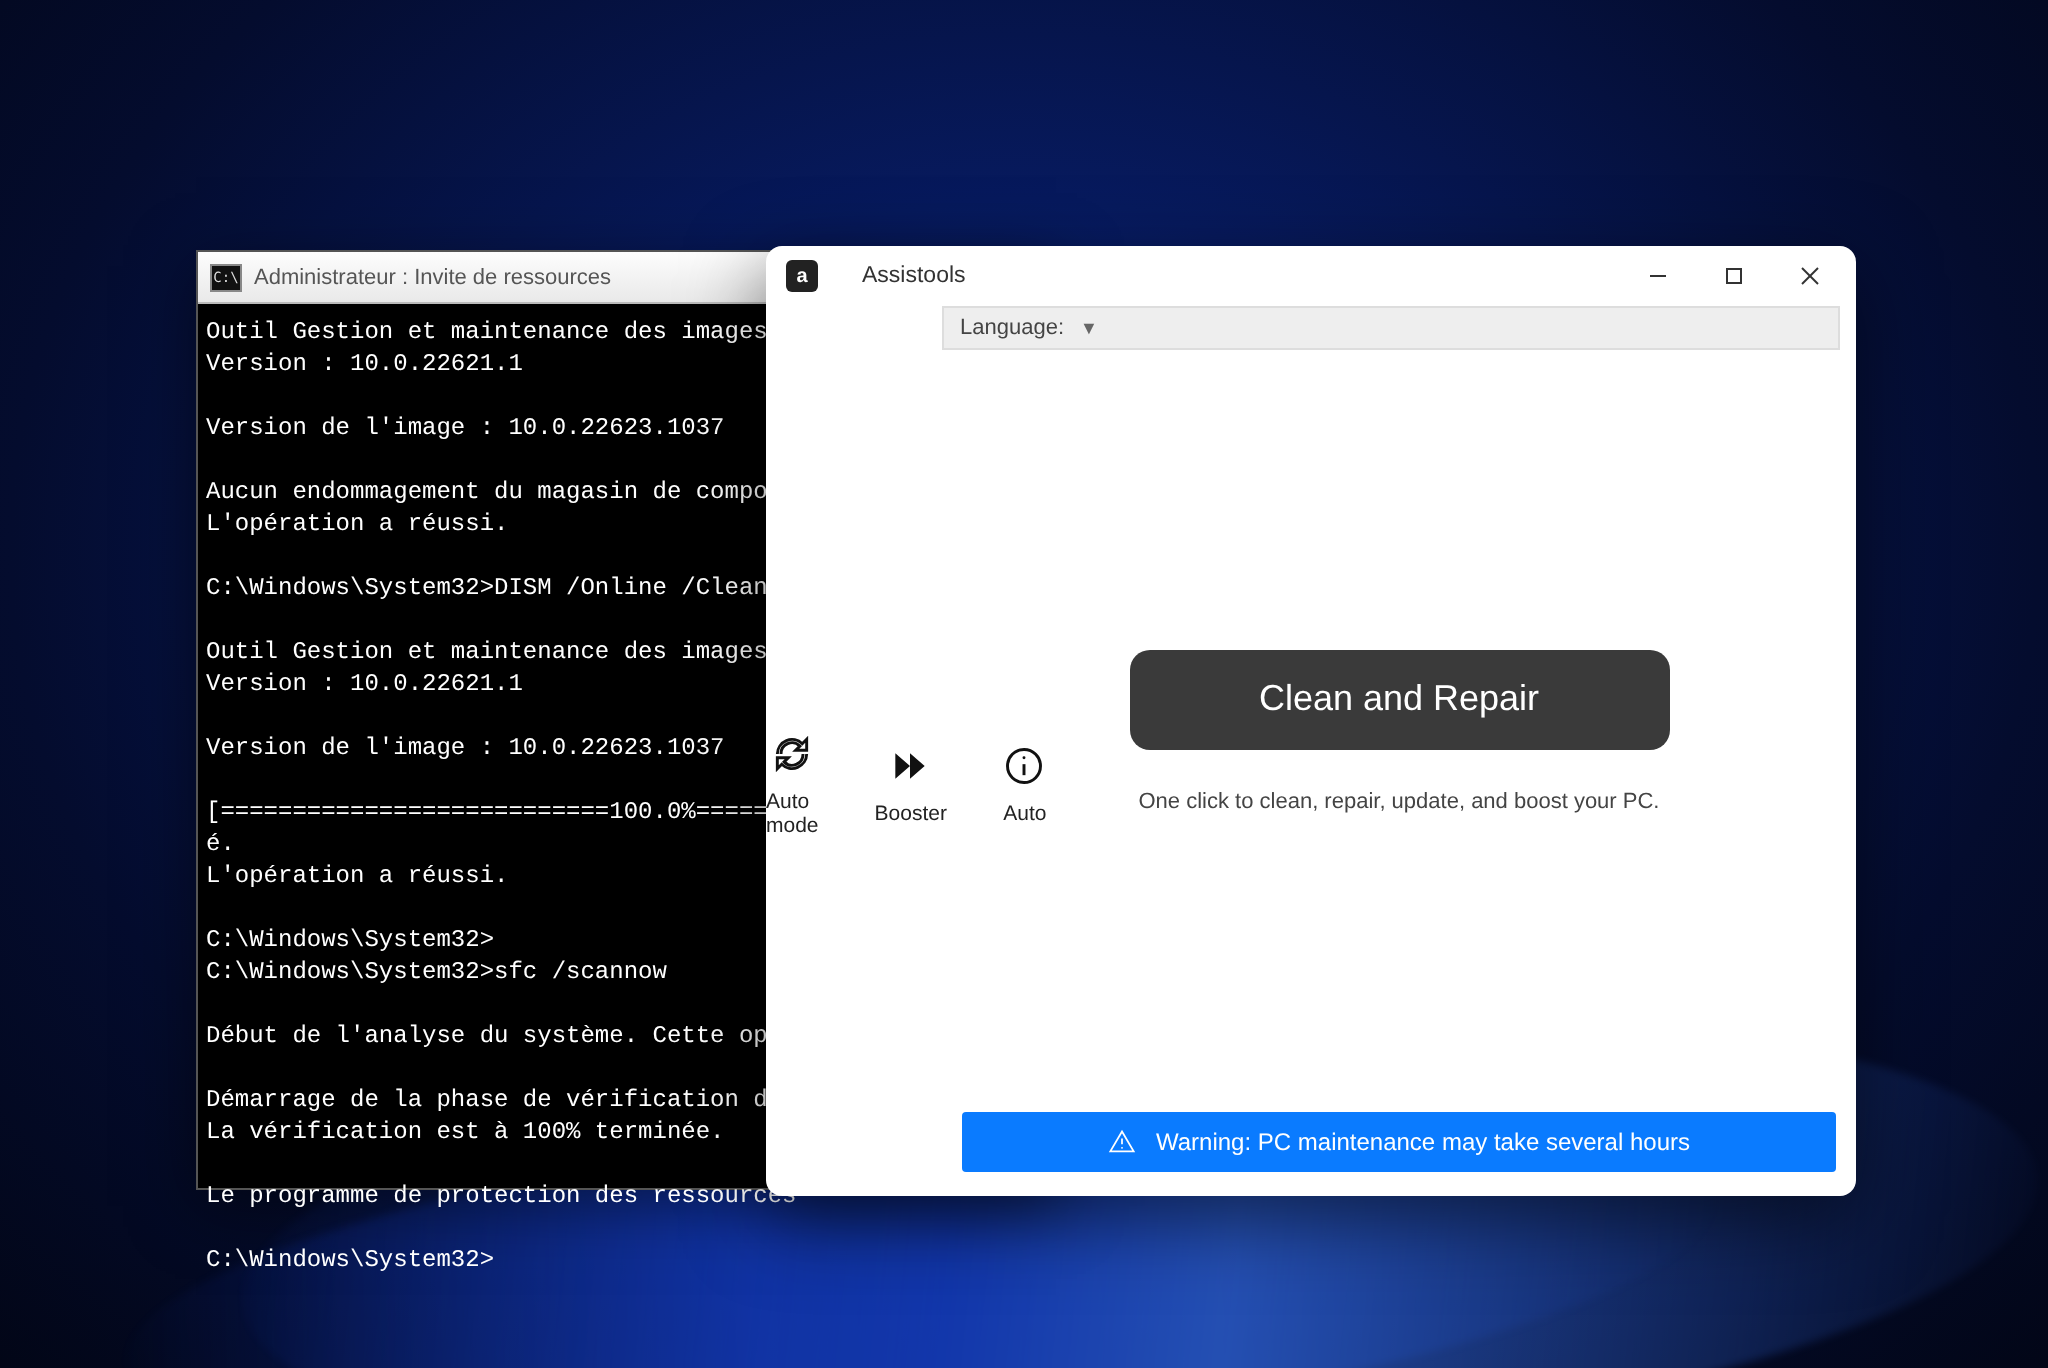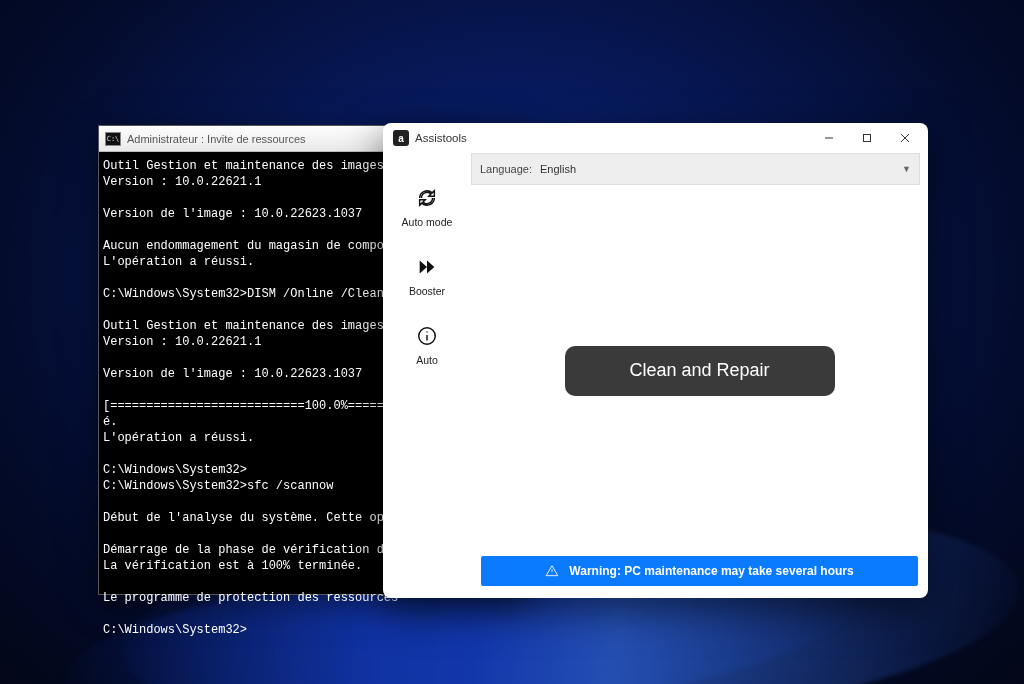--- a/index.html
+++ b/index.html
@@ -37,59 +37,59 @@
     background:#fff; border-radius:8px; box-shadow:0 12px 40px rgba(0,0,0,0.55);
     display:flex; flex-direction:column; overflow:hidden;
   }
   .app-titlebar {
     height:30px; display:flex; align-items:center; padding:0 4px 0 10px;
   }
   .app-logo {
     width:16px; height:16px; border-radius:3px; background:#222; color:#fff;
     display:flex; align-items:center; justify-content:center; font-size:10px; font-weight:600; margin-right:6px;
   }
-  .app-title { font-size:11.5px; color:#333; flex:1; }
+  .app-title { font-size:11.5px; color:#333; flex:1;margin-left:16px; }
   .win-controls { display:flex; }
   .win-btn { width:38px; height:30px; display:flex; align-items:center; justify-content:center; color:#333; }
   .win-btn svg { width:10px; height:10px; stroke:#333; stroke-width:1; fill:none; }
 
   .app-body { flex:1; display:flex; }
 
   .sidebar {
-    width:88px; display:flex; flex-direction:column; align-items:center;
+    width:88px; display:flex; flex-direction:row; align-items:center;
     gap:28px; padding-top:34px;
   }
   .side-item { display:flex; flex-direction:column; align-items:center; gap:7px; cursor:pointer; }
   .side-item .icon { width:22px; height:22px; display:flex; align-items:center; justify-content:center; }
   .side-item .icon svg { width:22px; height:22px; stroke:#111; fill:none; stroke-width:1.6; }
   .side-item .icon.solid svg { fill:#111; stroke:none; }
   .side-label { font-size:10.5px; color:#222; }
 
   .main-pane { flex:1; display:flex; flex-direction:column; }
 
   .lang-bar {
-    height:32px; margin:0 8px 0 0; background:#eee; border:1px solid #ddd;
+    height:22px; margin:0 8px 0 0; background:#eee; border:1px solid #ddd;
     display:flex; align-items:center; font-size:11px; padding:0 8px; color:#333;
   }
   .lang-label { color:#444; margin-right:8px; }
   .lang-value { flex:1; }
   .lang-caret { font-size:9px; color:#666; }
 
   .center-area { flex:1; display:flex; flex-direction:column; align-items:center; justify-content:center; }
 
   .clean-btn {
     width:270px; height:50px; background:#3a3a3a; color:#fff; border:none;
     border-radius:10px; font-size:18px; font-weight:400; cursor:pointer;
   }
   .tagline { margin-top:20px; font-size:11px; color:#444; }
 
   .warning-bar {
     margin:0 10px 12px 10px; height:30px; background:#0a7bff;
     display:flex; align-items:center; justify-content:center; gap:10px;
-    color:#fff; font-size:12px; border-radius:2px;font-weight:bold;
+    color:#fff; font-size:12px; border-radius:2px;
   }
   .warning-bar svg { width:14px; height:14px; stroke:#fff; fill:none; stroke-width:1.5; }
 </style>
 </head>
 <body>
 
 <div class="streak s2"></div>
 <div class="streak s1"></div>
 
 <div class="cmd-window">
@@ -187,26 +187,26 @@
         </span>
         <span class="side-label">Auto</span>
       </div>
 
     </div>
 
     <div class="main-pane">
 
       <div class="lang-bar">
         <span class="lang-label">Language:</span>
-        <span class="lang-value">English</span>
         <span class="lang-caret">▼</span>
       </div>
 
       <div class="center-area">
         <button class="clean-btn">Clean and Repair</button>
+        <div class="tagline">One click to clean, repair, update, and boost your PC.</div>
       </div>
 
       <div class="warning-bar">
         <svg viewBox="0 0 24 24">
             <path d="M12 3 L22 20 H2 Z"></path>
             <line x1="12" y1="9" x2="12" y2="14"></line>
             <circle cx="12" cy="17" r="0.8" fill="#fff" stroke="none"></circle>
           </svg>
         <span>Warning: PC maintenance may take several hours</span>
       </div>

